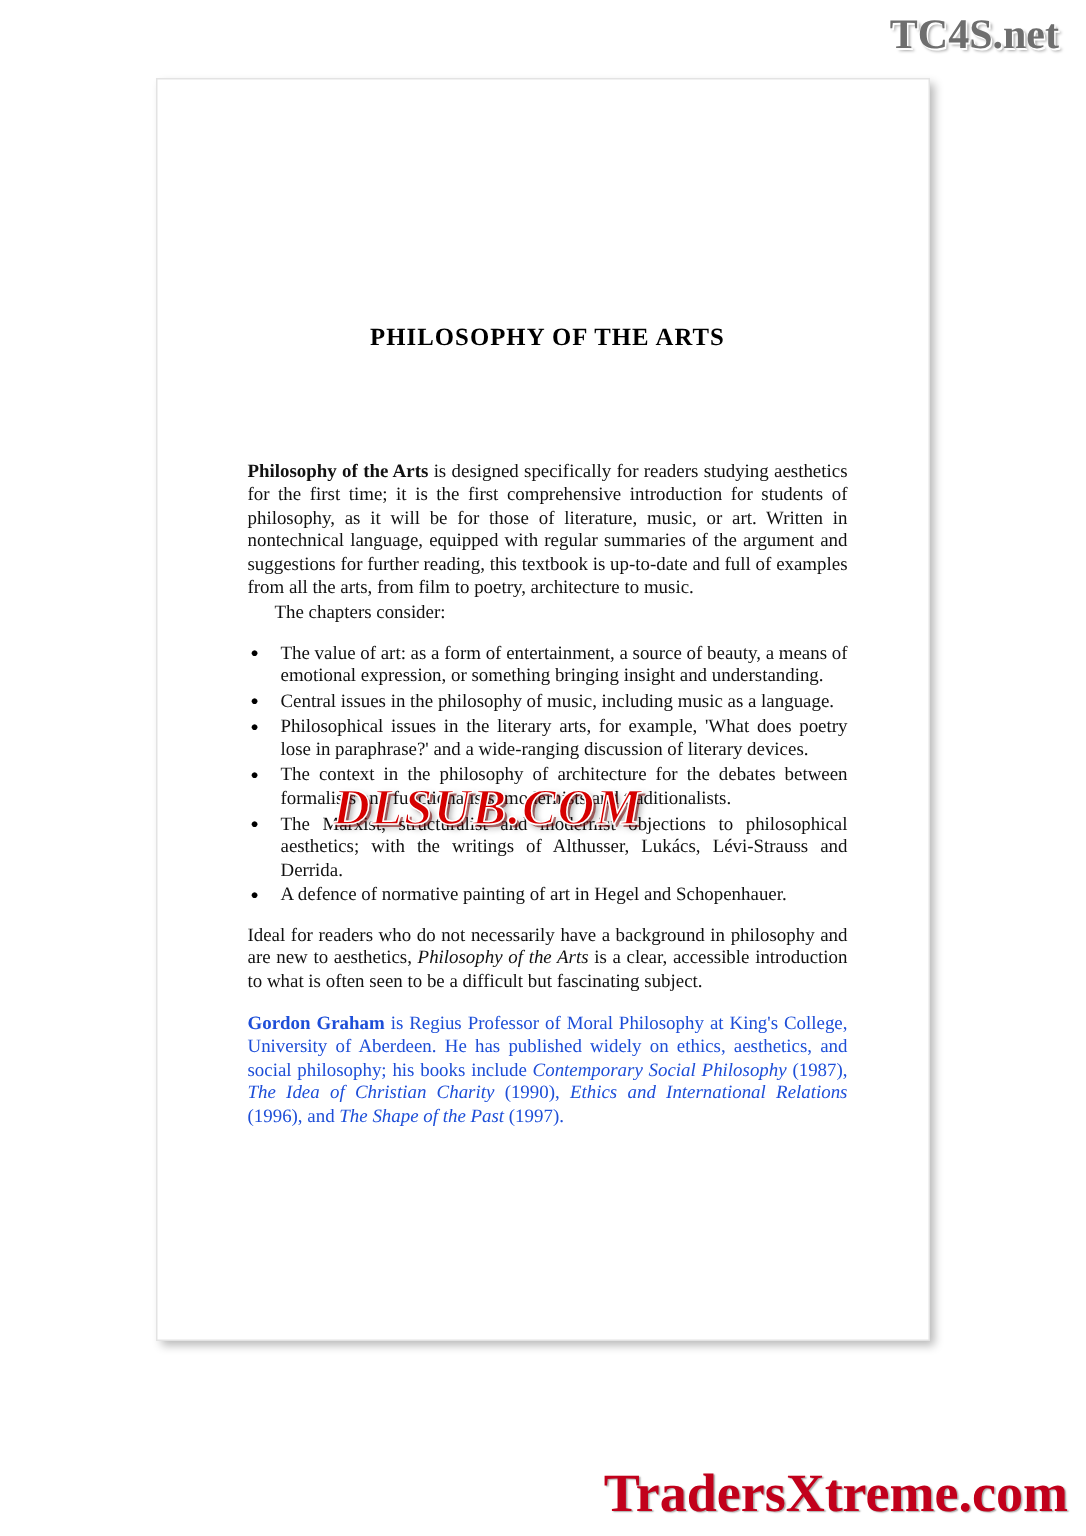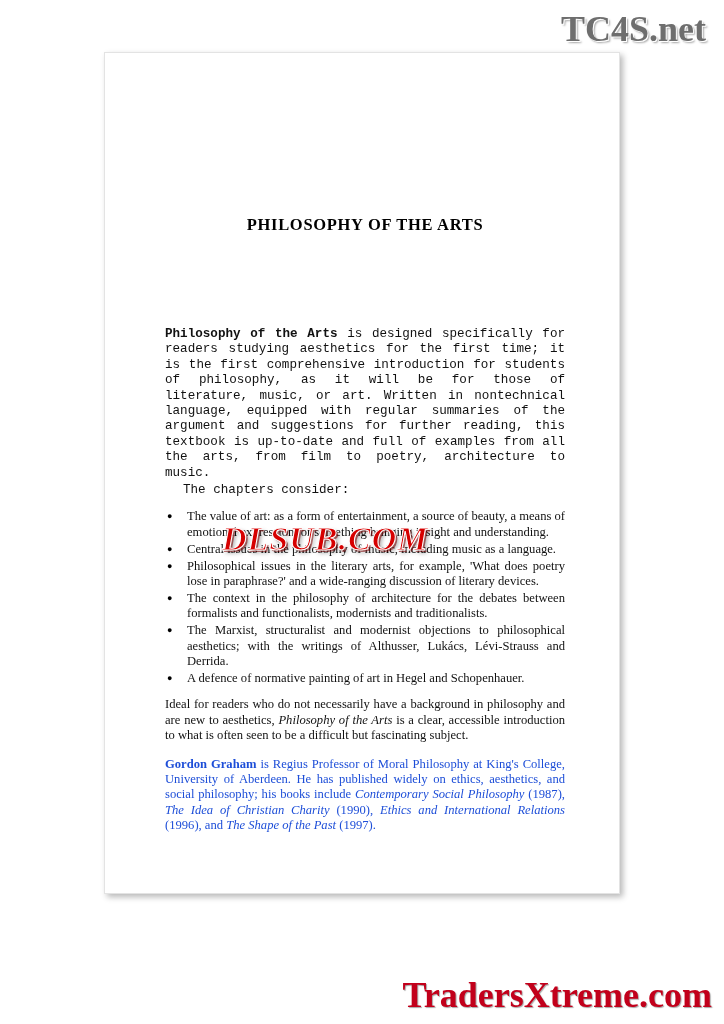--- a/index.html
+++ b/index.html
@@ -15,21 +15,21 @@
     overflow: hidden;
   }
 
   
   .wm-top-right {
     position: absolute;
     top: 8px;
     right: 18px;
     font-family: "Liberation Serif", serif;
     font-weight: bold;
-    font-size: 36px;
+    font-size: 28px;
     letter-spacing: 0px;
     color: #6e6e6e;
     text-shadow:
       1px 1px 0 #ffffff,
       2px 2px 2px rgba(0,0,0,0.35);
     white-space: nowrap;
   }
   .wm-bottom-right {
     position: absolute;
     bottom: 8px;
@@ -84,26 +84,25 @@
   .book-title {
     text-align: center;
     font-weight: bold;
     font-size: 16.5px;
     letter-spacing: 0.7px;
     margin-top: 162px;
     color: #000;
   }
 
   .blurb {
-    margin-top: 92px;
+    margin-top: 72px;
     font-size: 12.6px;
     line-height: 15.4px;
     text-align: justify;
     color: #111;
-    font-family: Liberation Mono, monospace;
   }
   .blurb p {
     margin: 0;
   }
   .blurb .indent {
     text-indent: 18px;
     margin-top: 2px;
   }
   b, .bold { font-weight: bold; }
   i, .ital { font-style: italic; }

